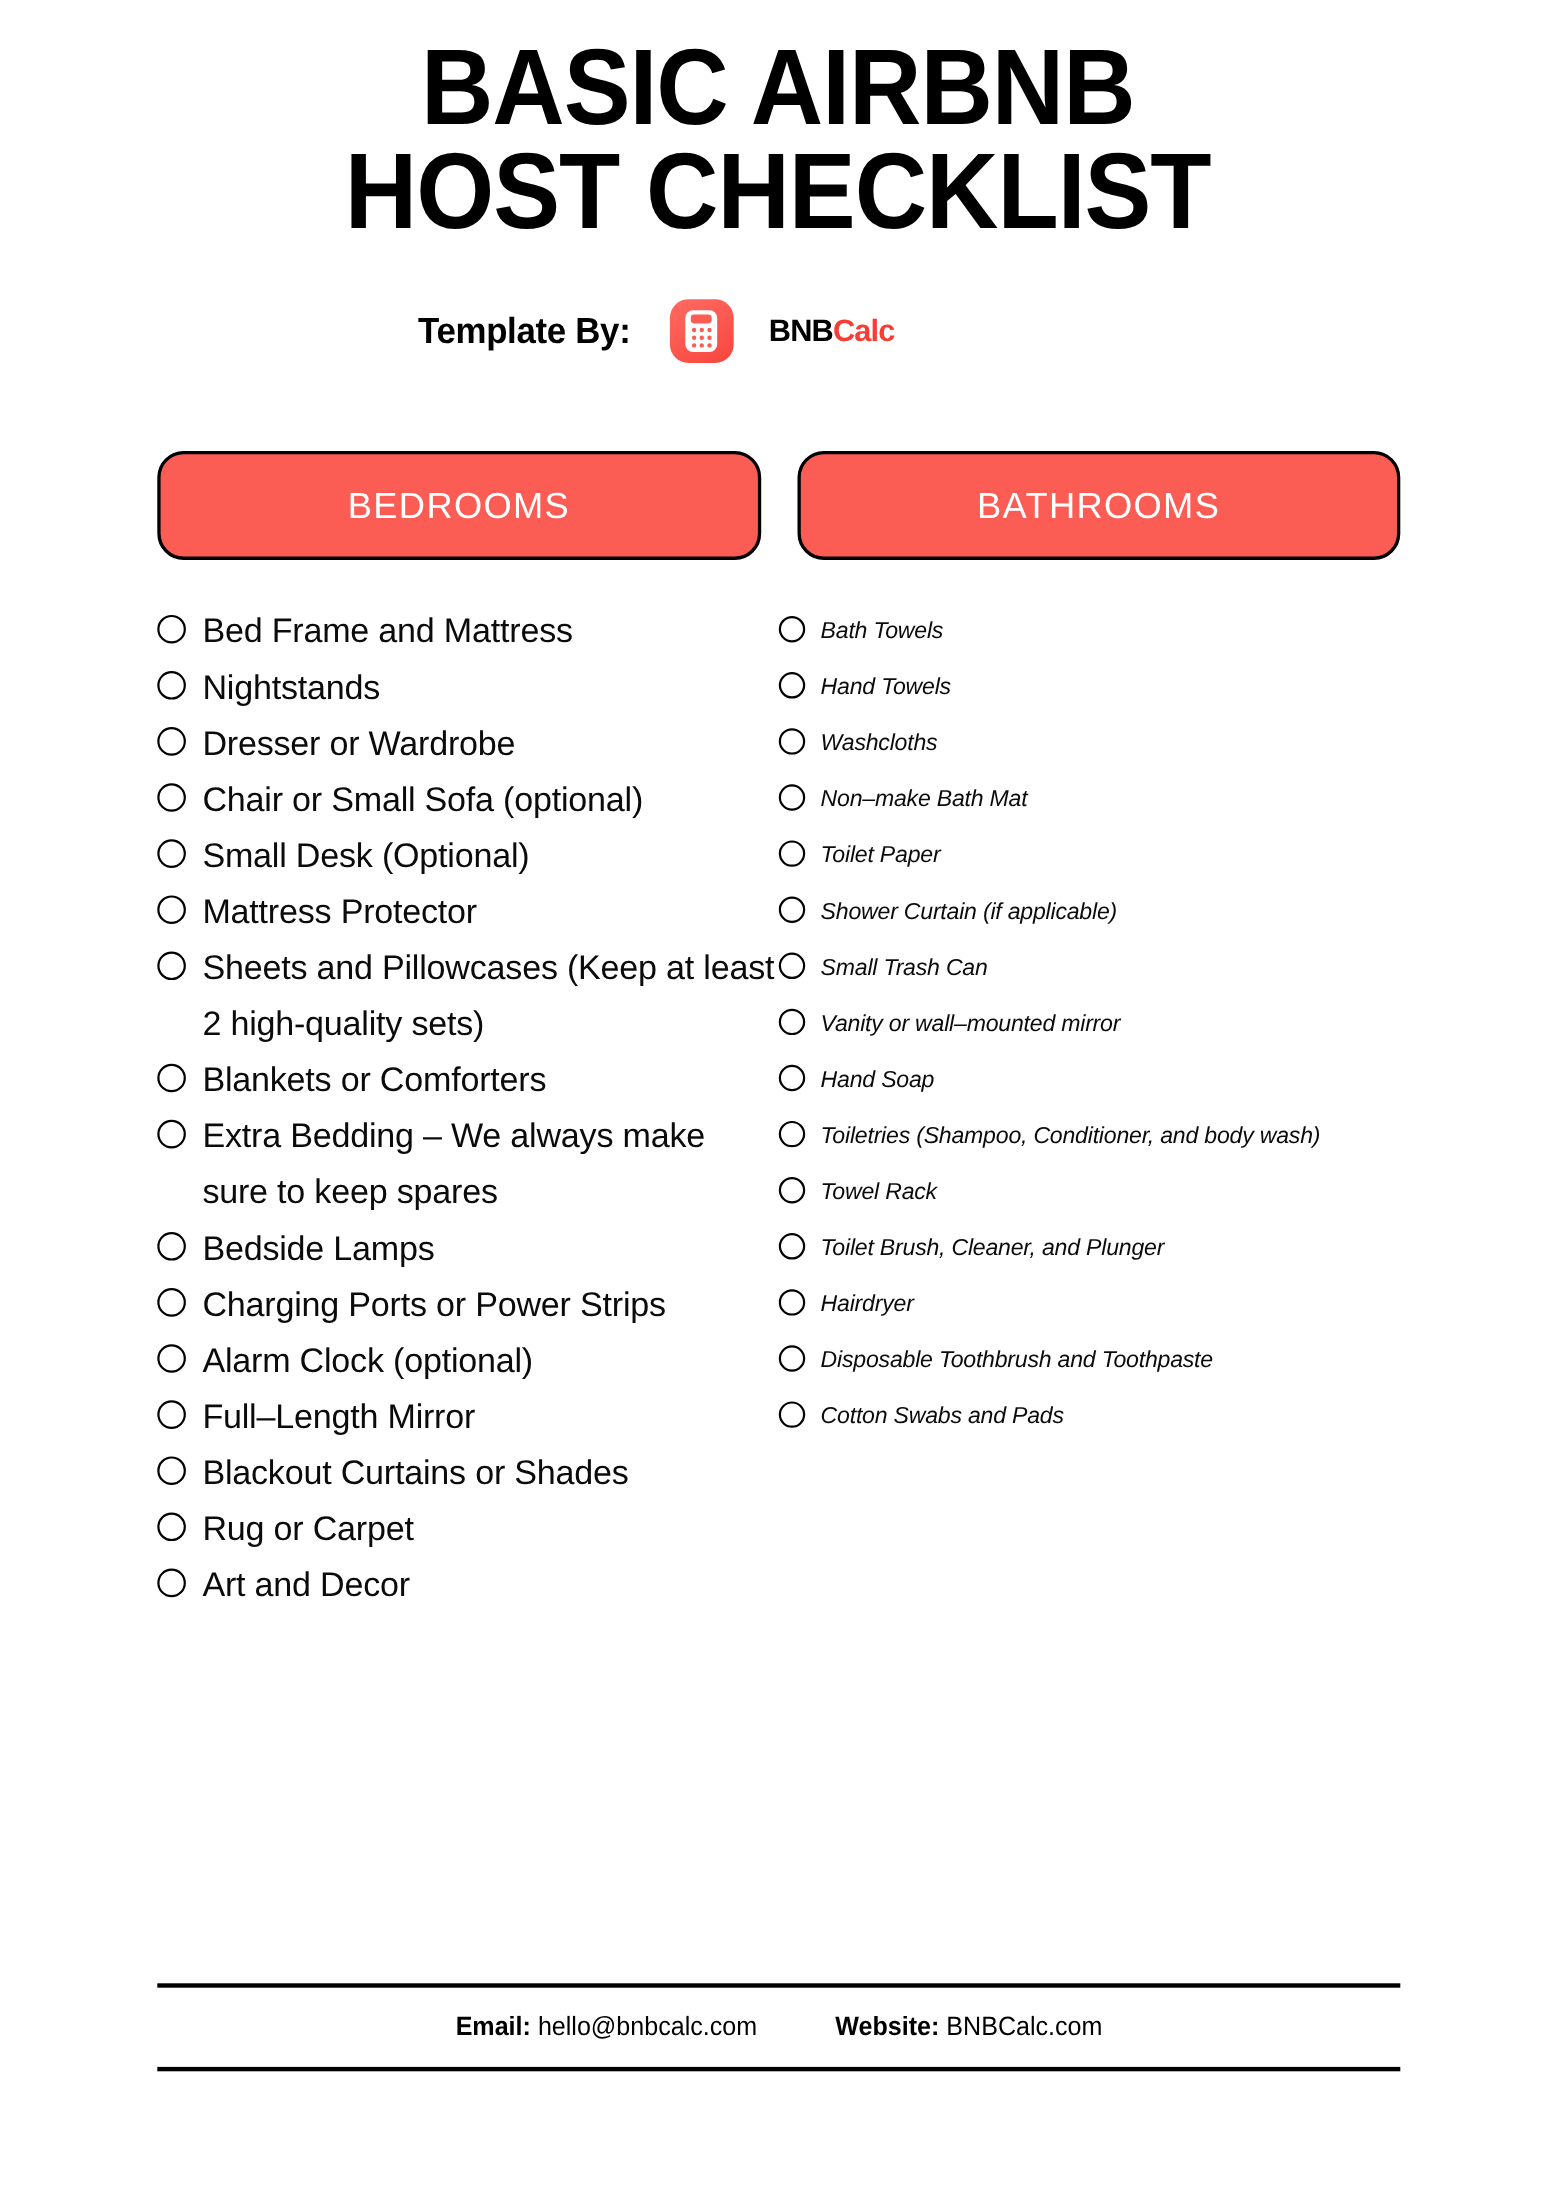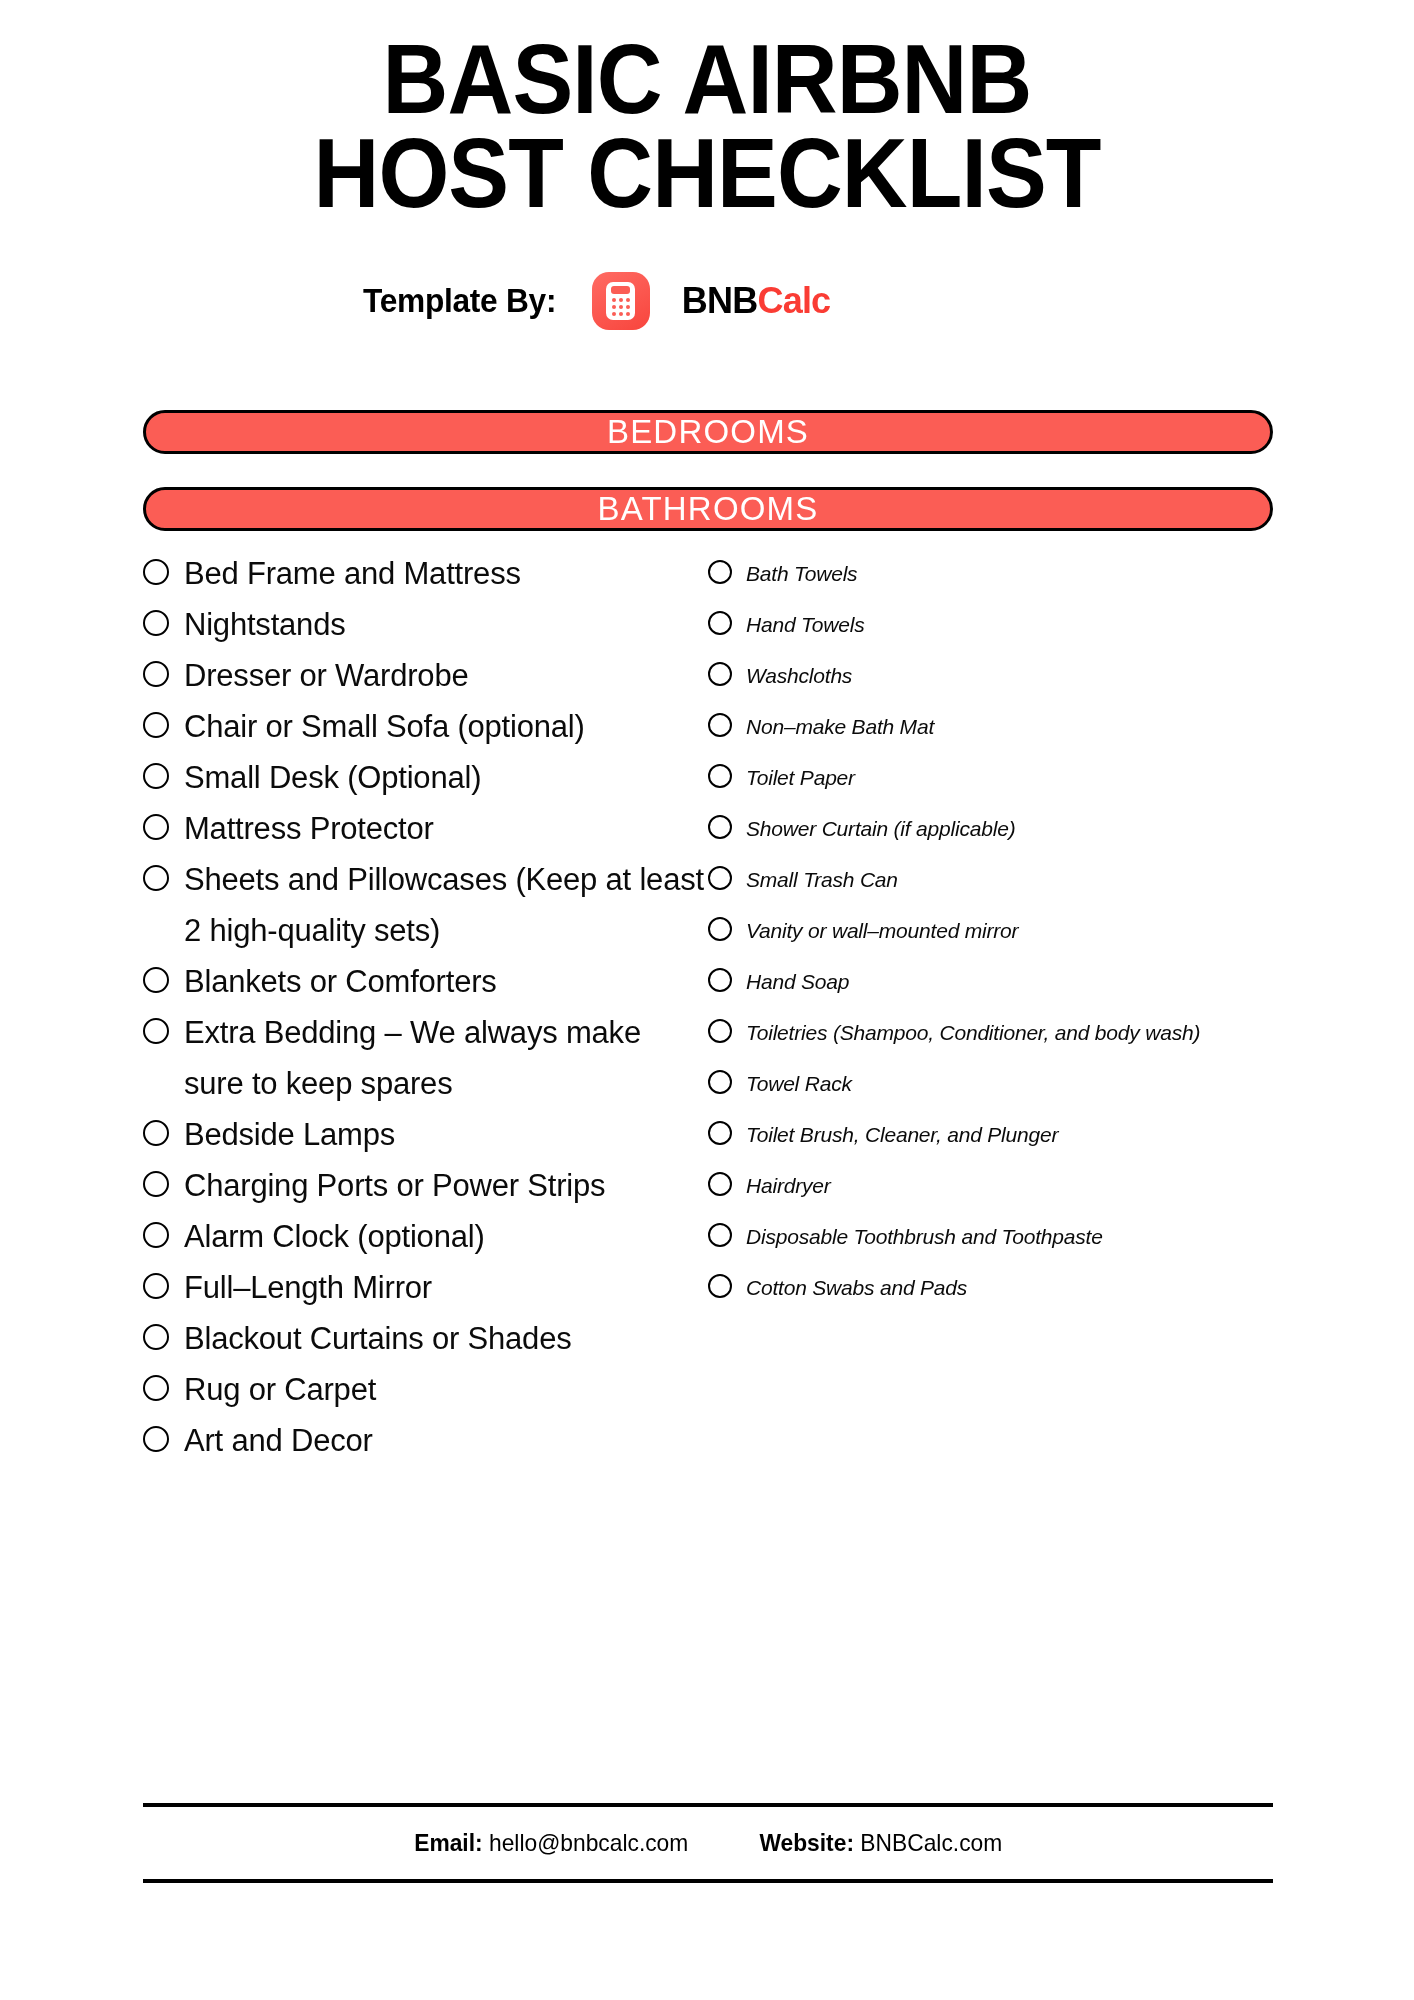--- a/index.html
+++ b/index.html
@@ -96,36 +96,35 @@
     gap: 3px;
   }
   .calc-key {
     width: 4px;
     height: 4px;
     border-radius: 50%;
     background: #fb5d55;
   }
   .brand-name {
     font-weight: 700;
-    font-size: 36px;
+    font-size: 28px;
     letter-spacing: -0.8px;
     white-space: nowrap;
   }
   .brand-bnb { color: #000000; }
   .brand-calc { color: #fa3c34; }
 
   
   .section-headers {
     position: absolute;
     top: 410px;
     left: 143px;
     width: 1130px;
     display: flex;
     gap: 33px;
-    flex-direction: column;
   }
   .section-header {
     flex: 1 1 0;
     height: 99px;
     background: #fb5d55;
     border: 3px solid #000000;
     border-radius: 24px;
     box-sizing: border-box;
     display: flex;
     align-items: center;

